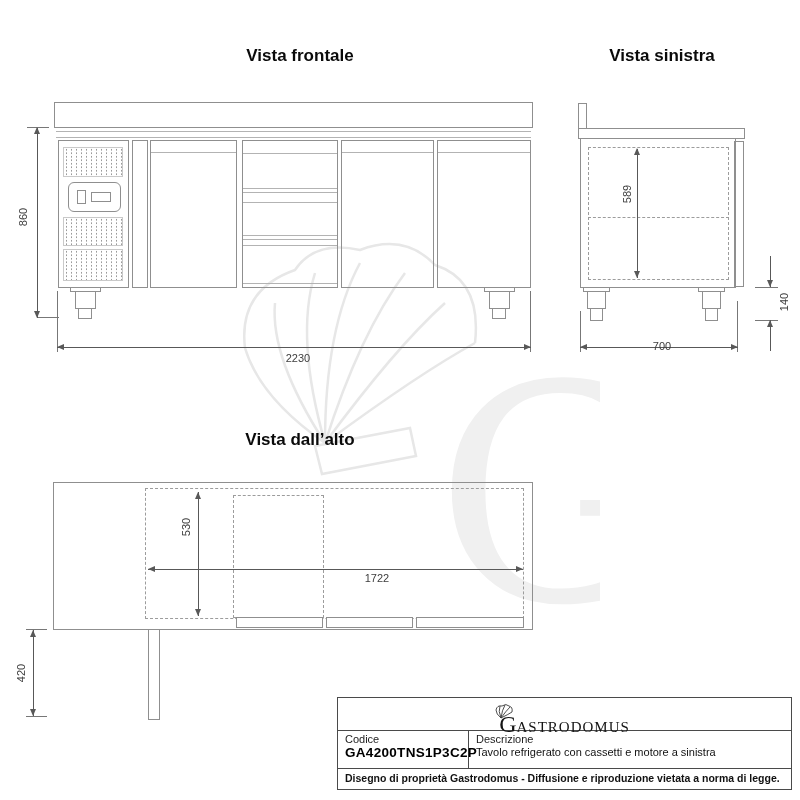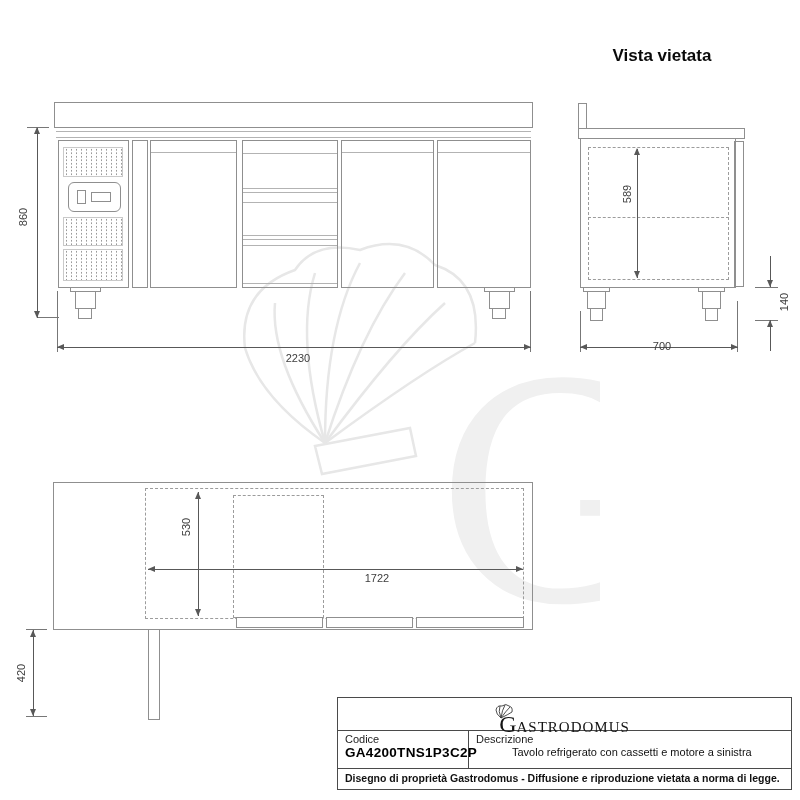--- a/index.html
+++ b/index.html
@@ -58,21 +58,23 @@
       <path d="M105,215 Q105,100 140,35"></path>
       <path d="M105,215 Q140,105 185,45"></path>
       <path d="M105,215 Q175,120 225,75"></path>
       <path d="M105,215 Q200,145 255,115"></path>
       <path d="M25,120 Q18,62 75,42 Q95,12 140,22 Q185,5 215,37 Q262,52 255,115"></path>
       <path d="M95,218 L190,200 L196,228 L102,246 Z"></path>
     </g>
     <text x="215" y="372" font-family="DejaVu Serif, serif" font-size="300" fill="#f0f0f0">G</text>
   </svg>
 
-  <div class="vtitle" style="left:577px;top:46px;">Vista vietata</div>
+  <div class="vtitle" style="left:215px;top:46px;">Vista frontale</div>
+  <div class="vtitle" style="left:577px;top:46px;">Vista sinistra</div>
+  <div class="vtitle" style="left:215px;top:430px;">Vista dall’alto</div>
 
   <div>
     <div class="box z1" style="left:54px;top:102px;width:479px;height:26px;"></div>
     <div class="lnl z1" style="left:56px;top:131px;width:475px;height:1px;"></div>
     <div class="lnl z1" style="left:56px;top:137px;width:475px;height:1px;"></div>
 
     <div class="box z1" style="left:58px;top:140px;width:71px;height:148px;"></div>
     <div class="grille z1" style="left:63px;top:147px;width:60px;height:30px;"></div>
     <div class="grille z1" style="left:63px;top:217px;width:60px;height:29px;"></div>
     <div class="grille z1" style="left:63px;top:249px;width:60px;height:32px;"></div>
@@ -204,17 +206,17 @@
             <path d="M2,7 Q3,2 8,3 Q12,0 15,3 Q19,4 18,9"></path>
           </g>
         </svg>
         <span class="logo-g">G</span><span class="logo-rest">ASTRODOMUS</span>
       </div>
     </div>
 
     <div class="tb-label z1" style="left:345px;top:733px;">Codice</div>
     <div class="tb-code z1" style="left:345px;top:745px;">GA4200TNS1P3C2P</div>
     <div class="tb-label z1" style="left:476px;top:733px;">Descrizione</div>
-    <div class="tb-desc z1" style="left:476px;top:746px;margin-left:36px;">Tavolo refrigerato con cassetti e motore a sinistra</div>
+    <div class="tb-desc z1" style="left:476px;top:746px;">Tavolo refrigerato con cassetti e motore a sinistra</div>
     <div class="tb-foot z1" style="left:345px;top:772px;">Disegno di proprietà Gastrodomus - Diffusione e riproduzione vietata a norma di legge.</div>
   </div>
 
 </div>
 
 </body></html>

